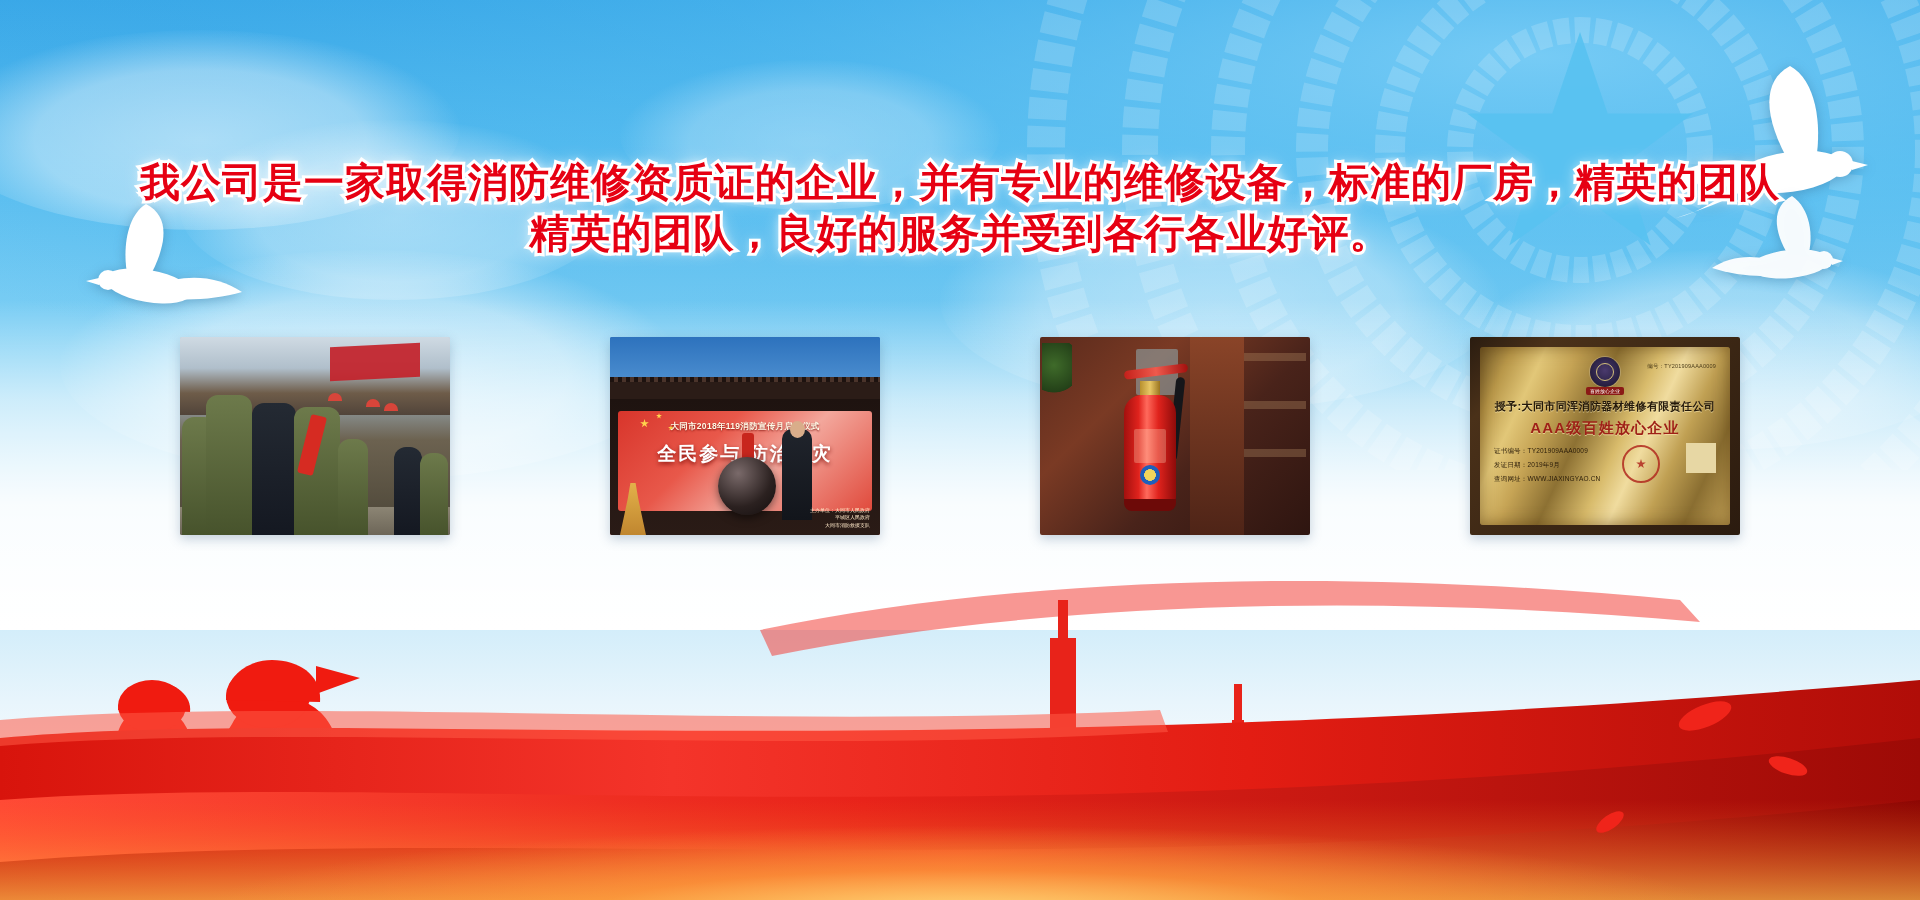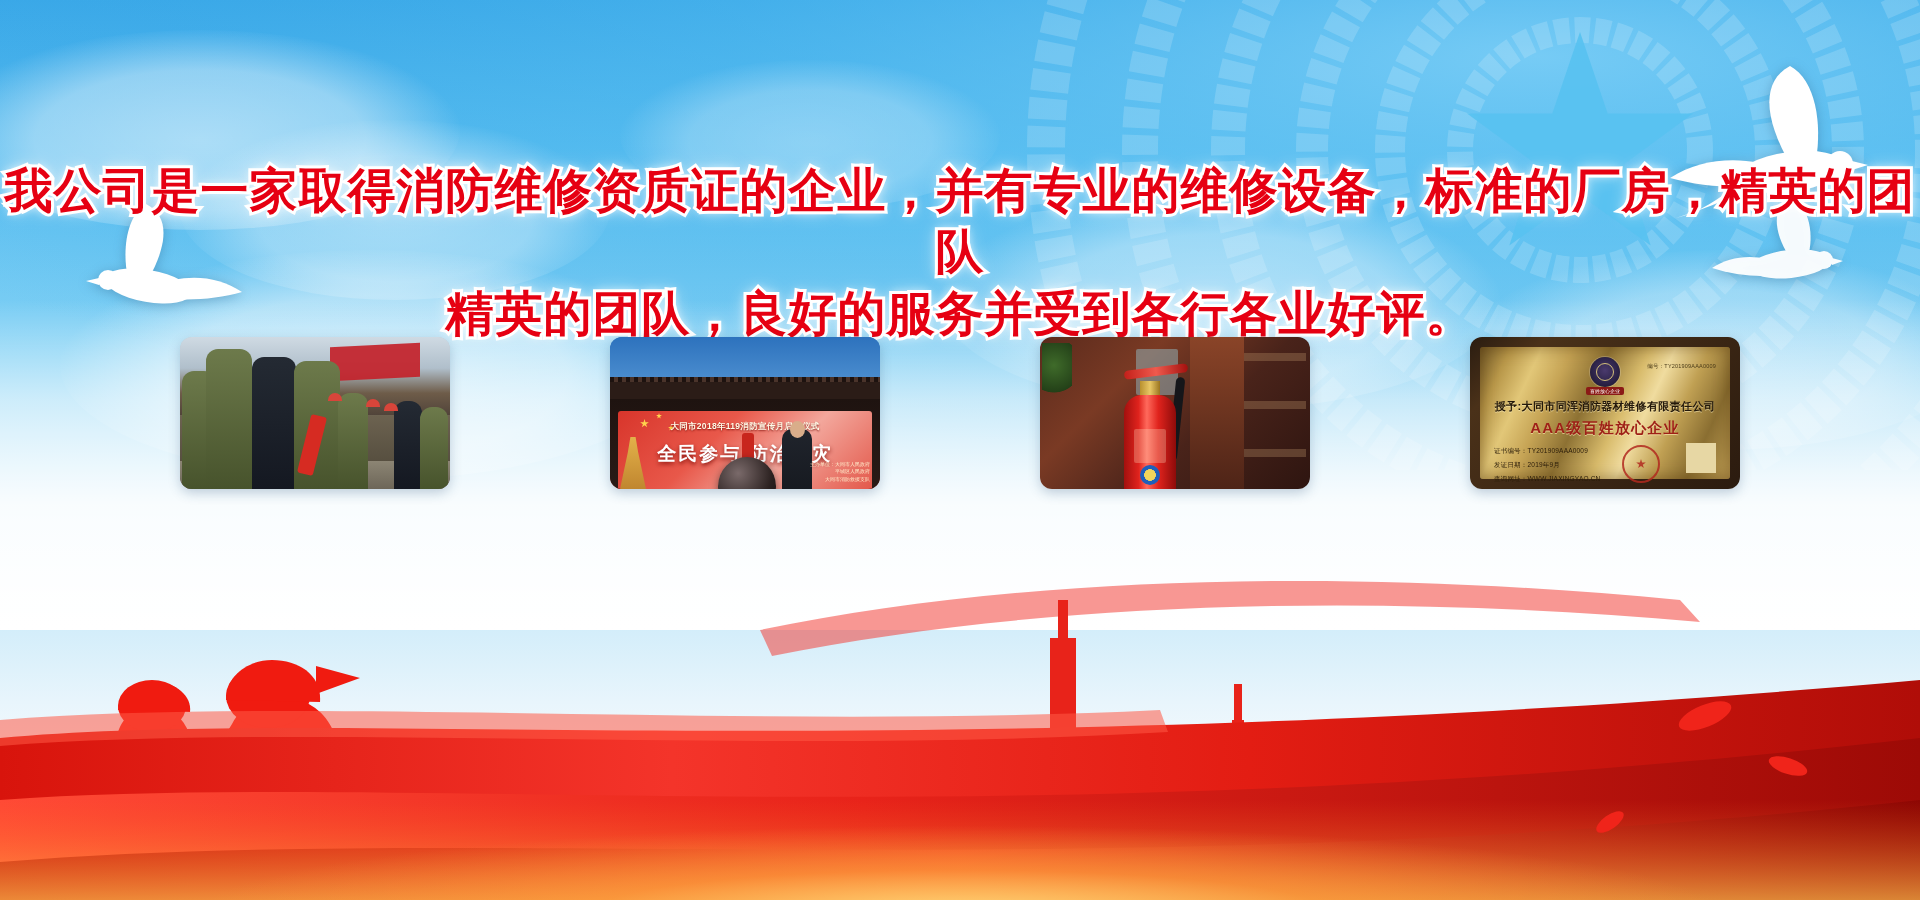--- a/index.html
+++ b/index.html
@@ -36,39 +36,40 @@
 
   
   #headline{
     position:absolute;left:0;right:0;top:160px;
     text-align:center;
     z-index:6;
     line-height:1.28;
   }
   #headline .ln{
     display:block;
-    font-size:48px;
+    font-size:40px;
     font-weight:bold;
     color:#e60012;
     letter-spacing:1px;
     -webkit-text-stroke:6px #ffffff;
     paint-order:stroke fill;
     text-shadow:0 0 10px rgba(255,255,255,.95),0 0 18px rgba(255,255,255,.8);
+    font-family:Liberation Mono, monospace;
   }
 
   
   #photo-strip{
     position:absolute;top:337px;left:180px;
     width:1560px;height:183px;
     display:flex;justify-content:space-between;
     z-index:7;
   }
   .photo{
-    width:270px;height:152px;
-    border-radius:12px;
+    width:270px;height:198px;
+    border-radius:2px;
     overflow:hidden;
     position:relative;
     box-shadow:0 4px 12px rgba(30,70,110,.25);
     background:#7c8da0;
   }
   .photo .cap{
     position:absolute;left:0;right:0;bottom:0;
     font-size:7px;color:rgba(255,255,255,0);
     pointer-events:none;
   }

